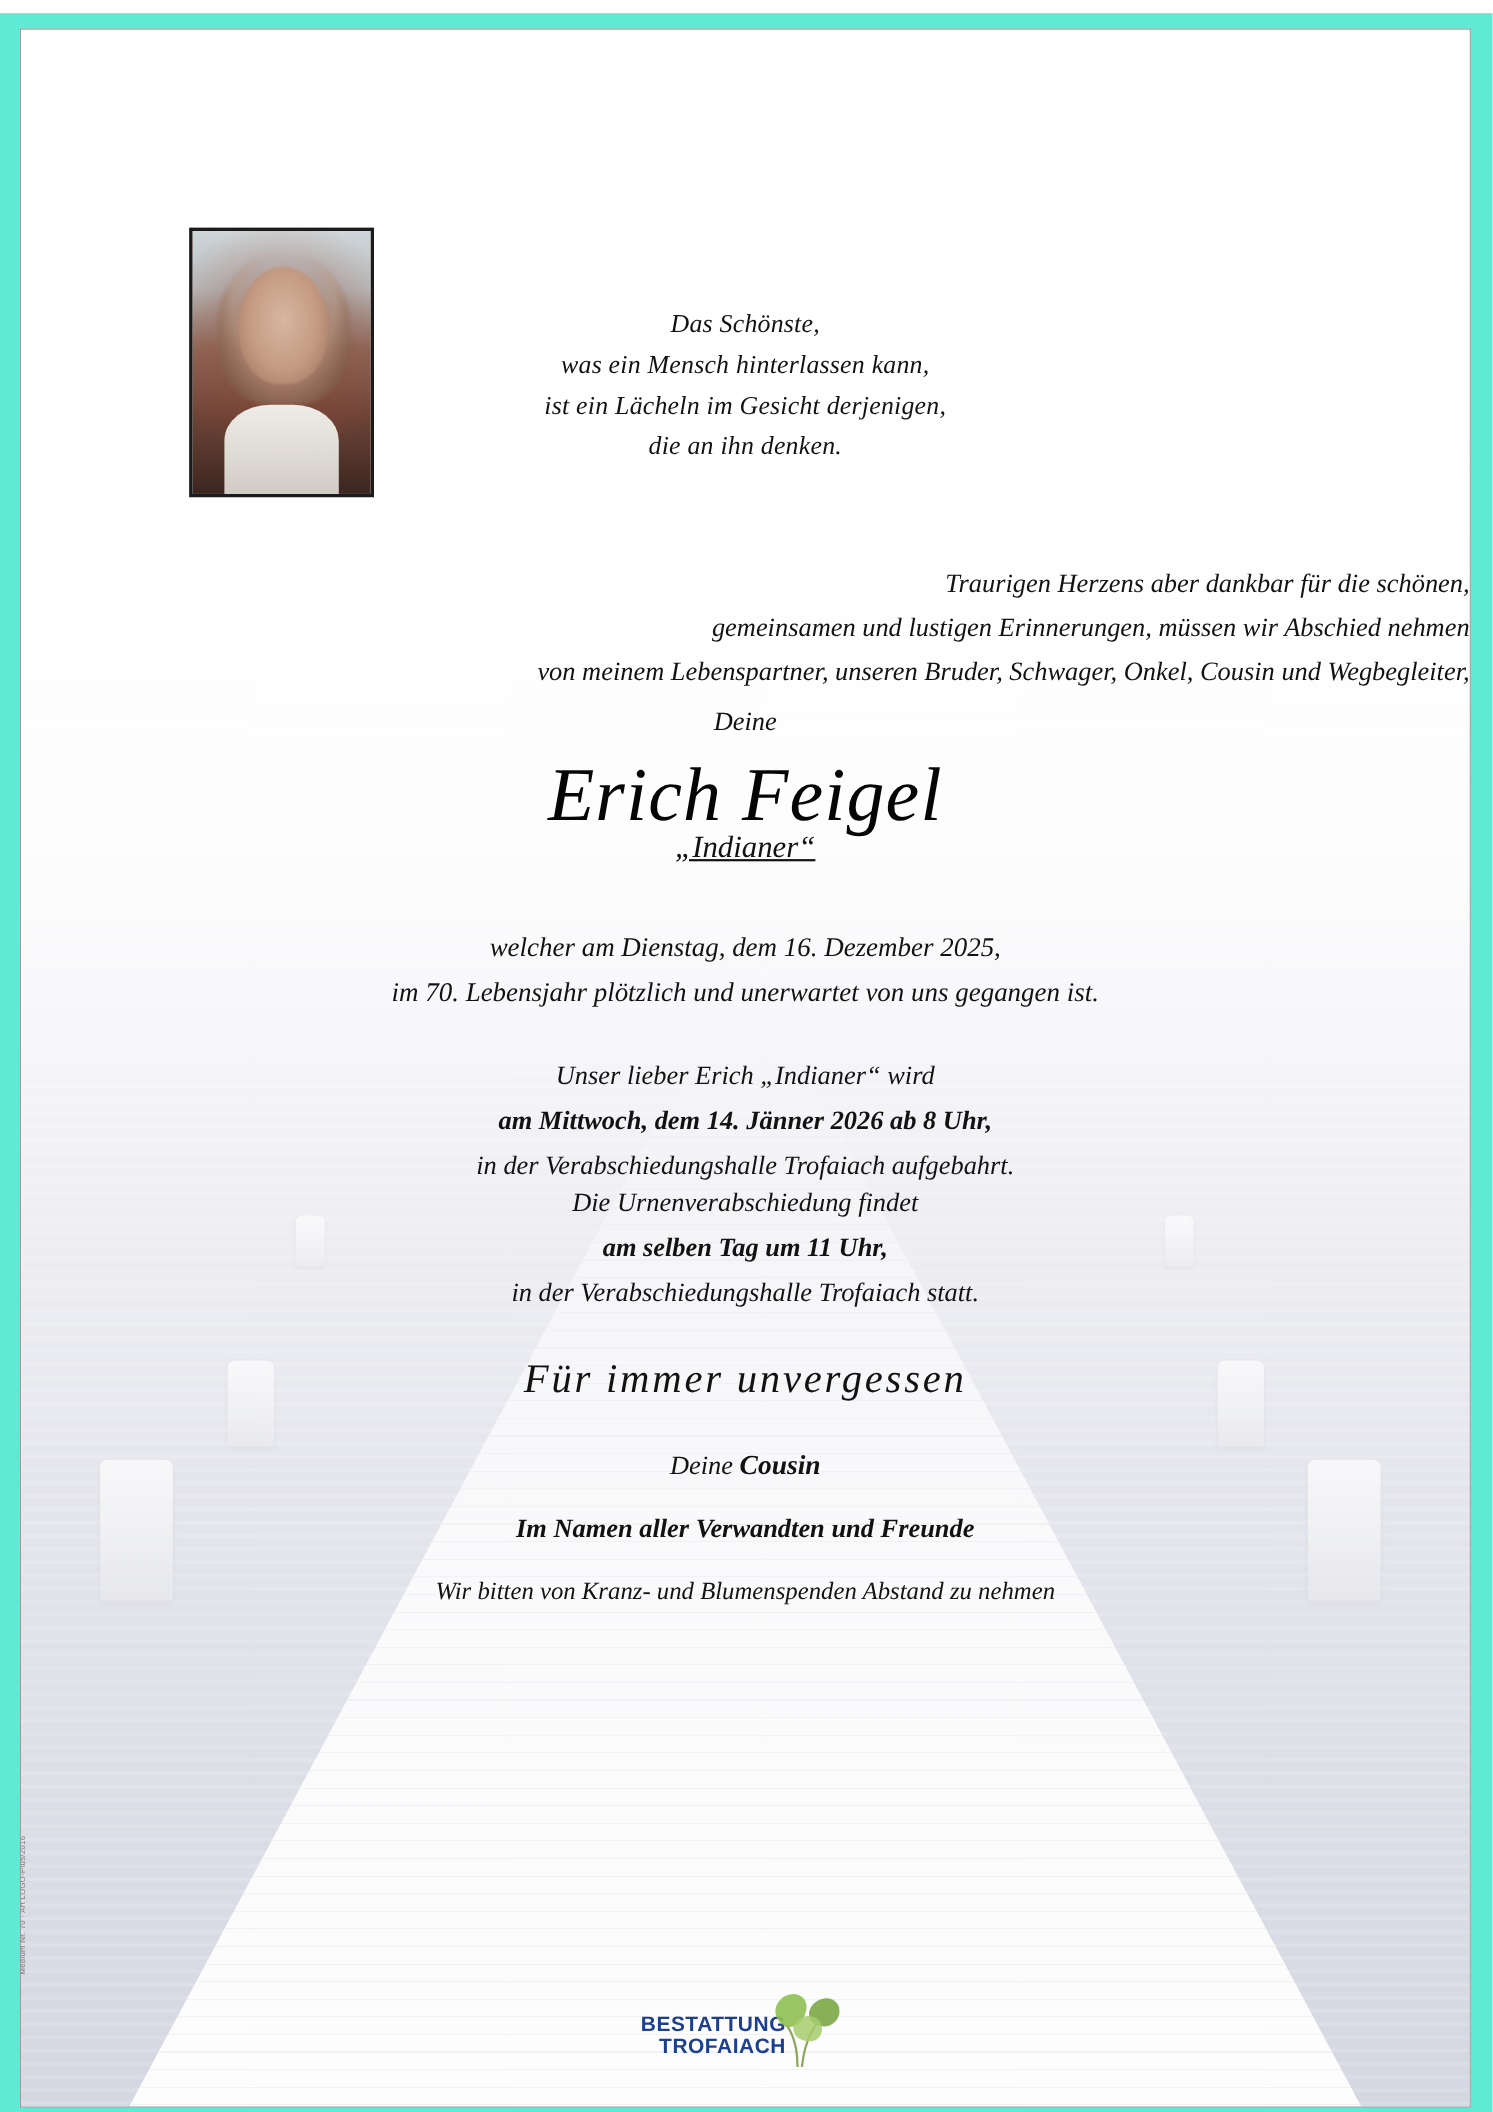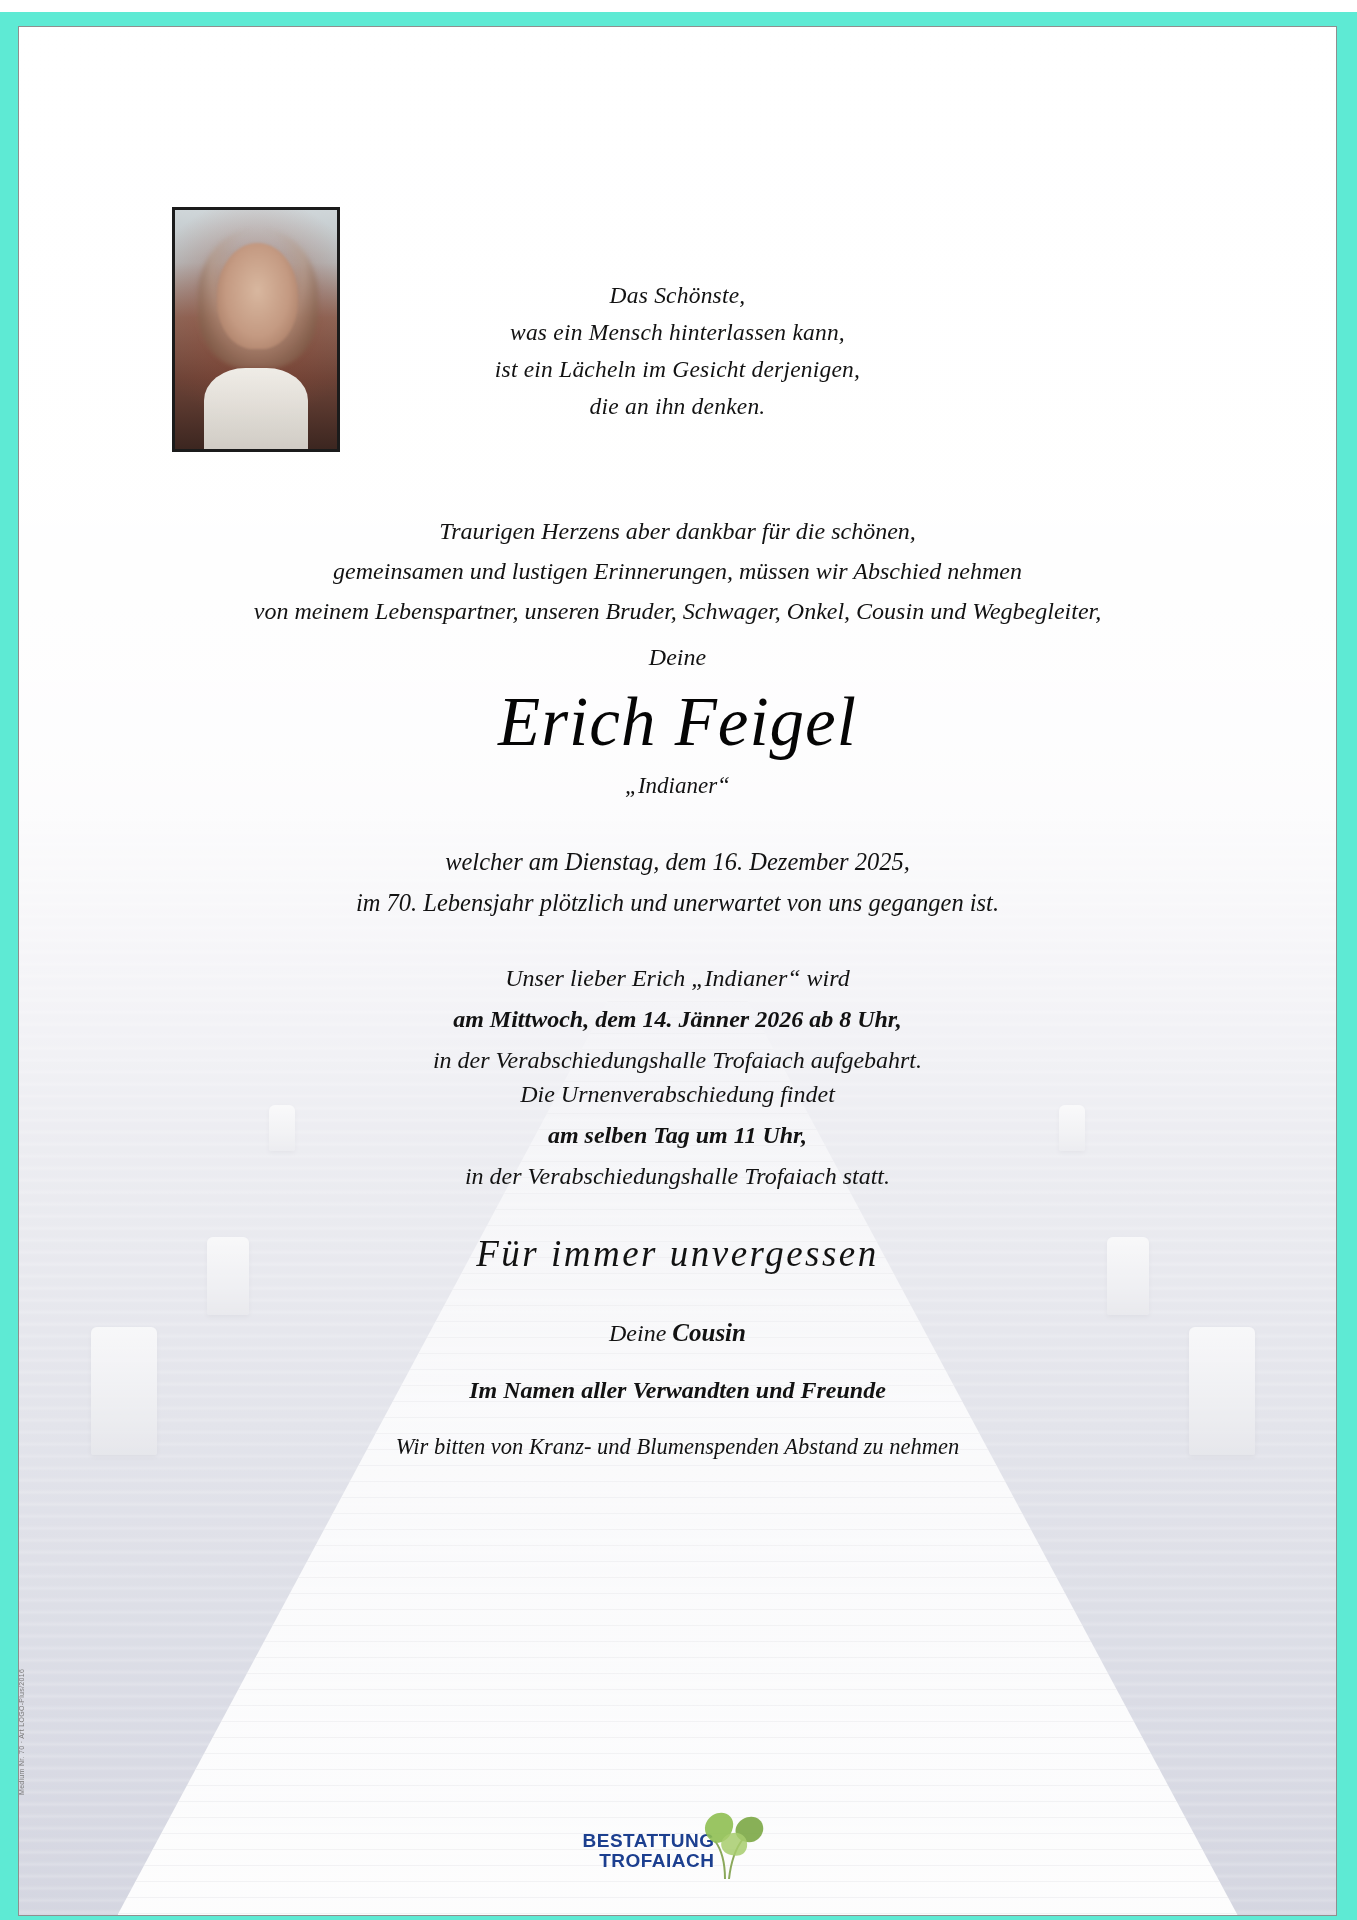--- a/index.html
+++ b/index.html
@@ -167,39 +167,41 @@
   .poem {
     top: 248px;
     font-size: 23.5px;
     letter-spacing: .2px;
   }
   .poem div { margin: 3px 0; }
 
   .intro {
     top: 482px;
     font-size: 24px;
+    text-align: right;
   }
   .intro div { margin: 5px 0; }
 
   .herr {
     top: 613px;
     font-size: 24px;
   }
 
   .name {
     top: 645px;
     font-size: 69px;
     font-style: italic;
     letter-spacing: 1px;
     color: #050505;
   }
 
   .nickname {
-    top: 742px;
-    font-size: 23px;
+    top: 724px;
+    font-size: 28px;
+    text-decoration: underline;
   }
 
   .death {
     top: 812px;
     font-size: 24.5px;
   }
   .death div { margin: 5px 0; }
 
   .funeral1 {
     top: 928px;

